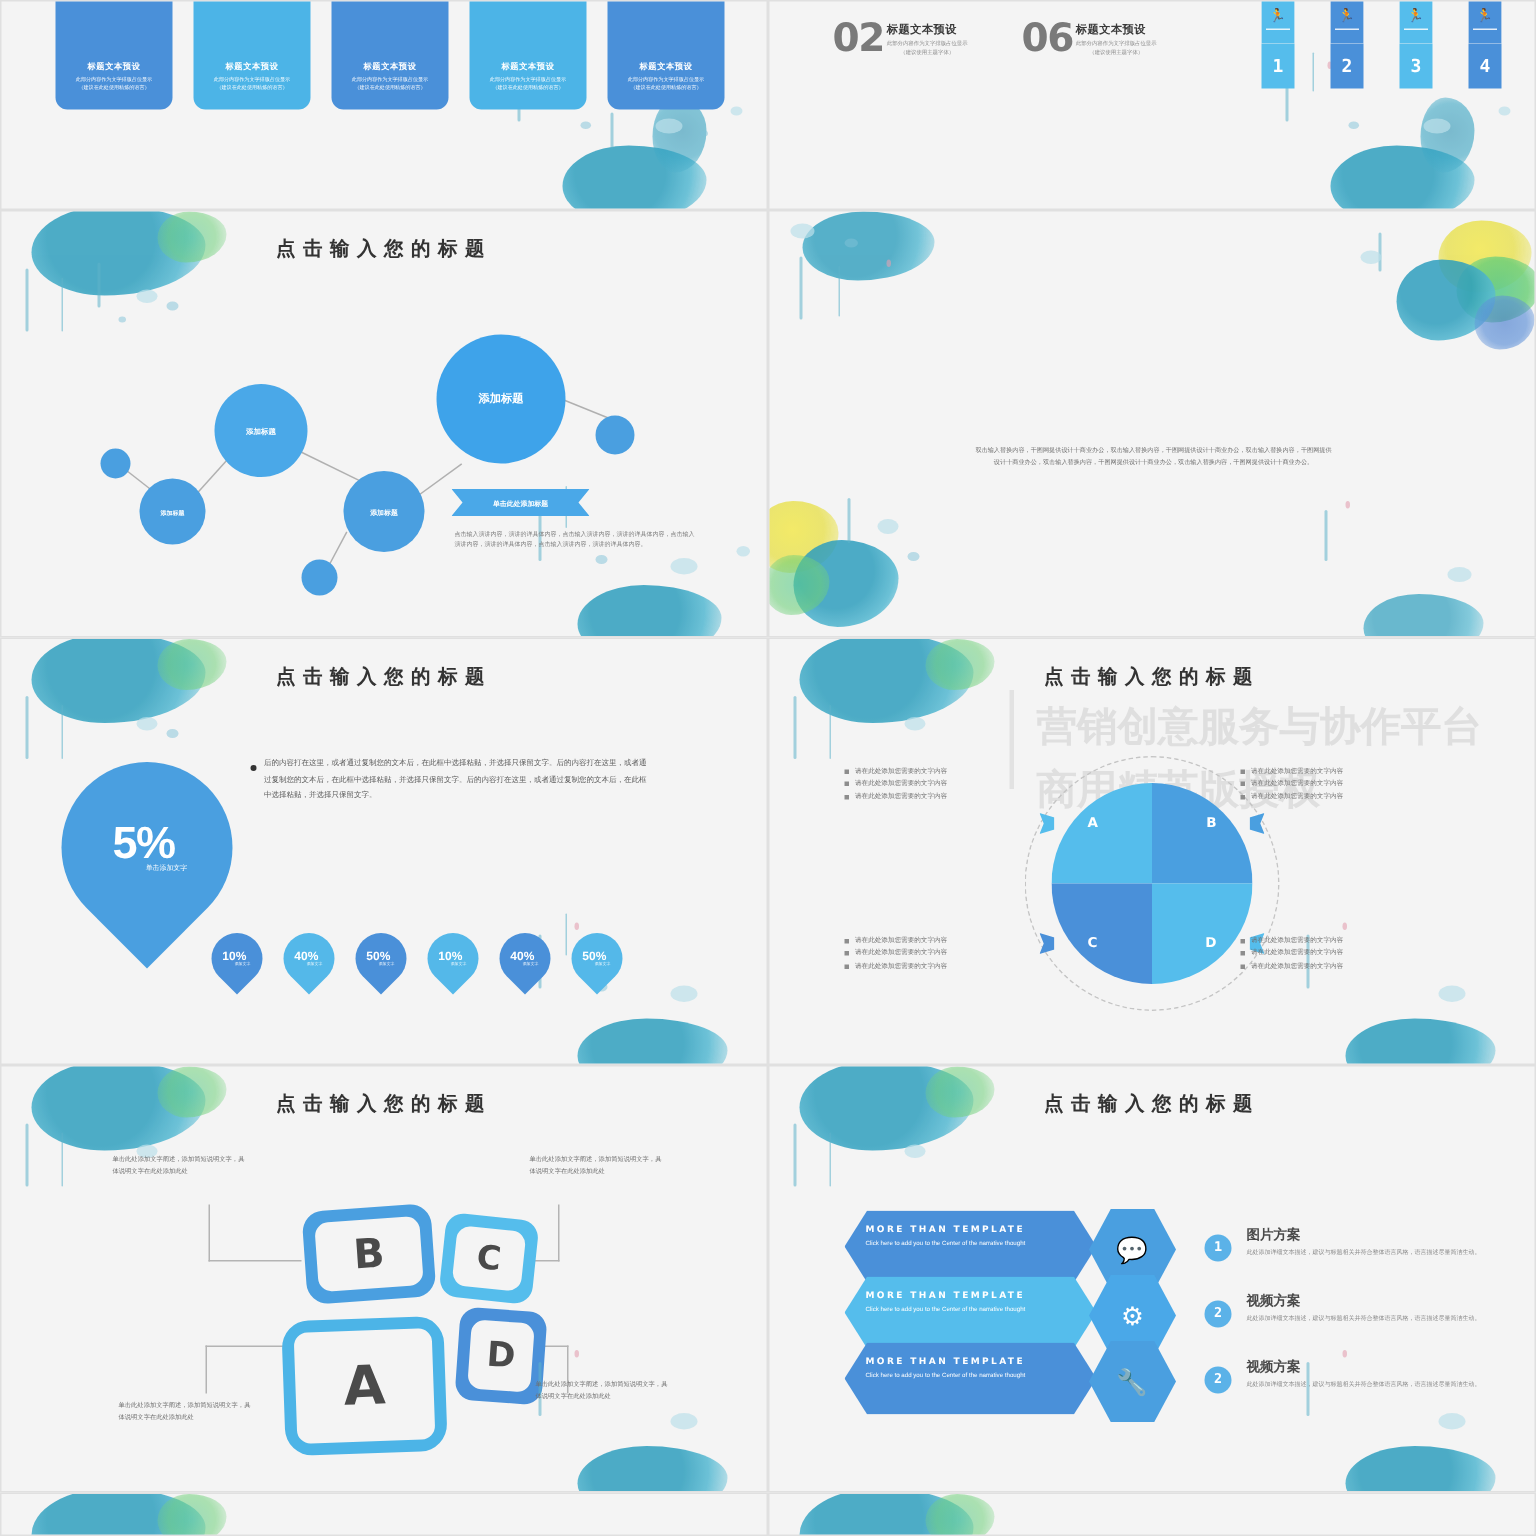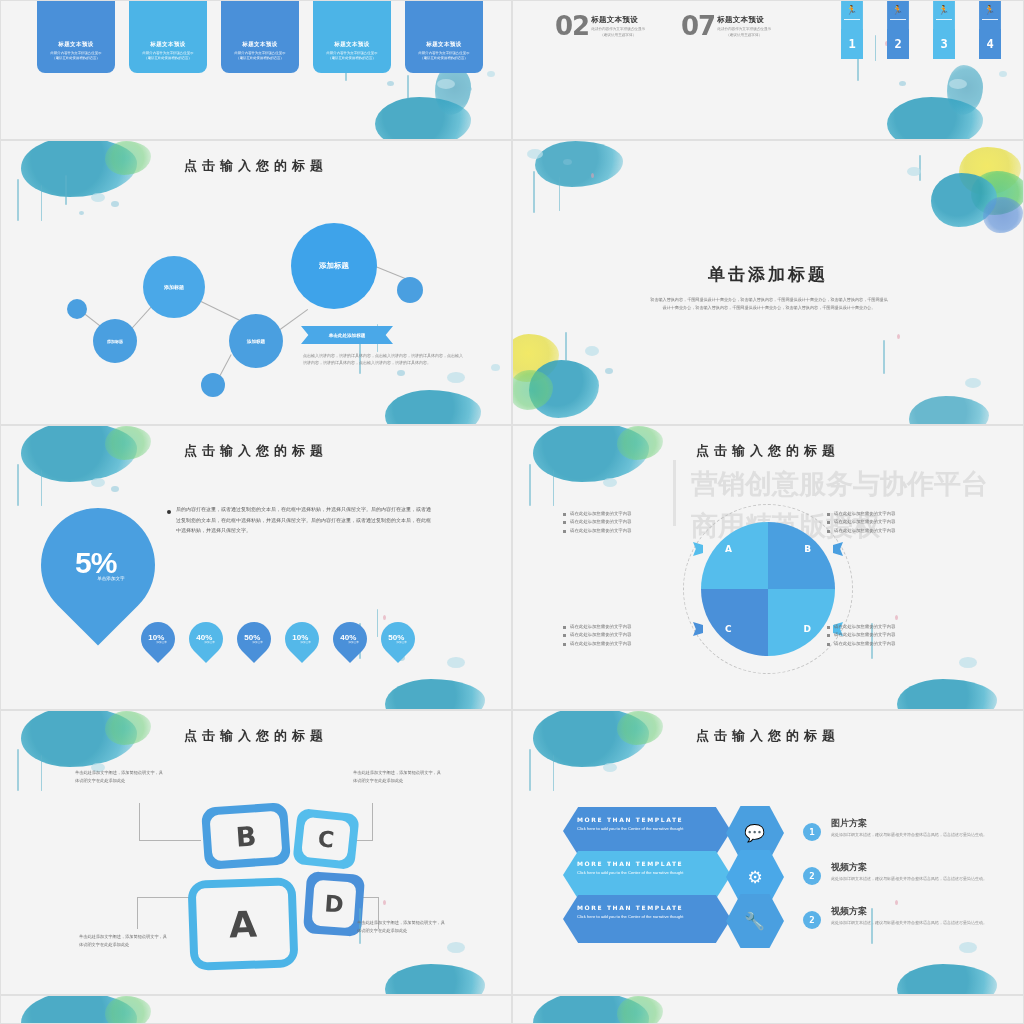--- a/index.html
+++ b/index.html
@@ -274,21 +274,21 @@
   <div class="slide">
     <div class="numblock" style="left:42px;top:14px;">
       <div class="big">02</div>
       <div class="txt">
         <div class="t1">标题文本预设</div>
         <div class="t2">此部分内容作为文字排版占位显示</div>
         <div class="t3">（建议使用主题字体）</div>
       </div>
     </div>
     <div class="numblock" style="left:168px;top:14px;">
-      <div class="big">07</div>
+      <div class="big">06</div>
       <div class="txt">
         <div class="t1">标题文本预设</div>
         <div class="t2">此部分内容作为文字排版占位显示</div>
         <div class="t3">（建议使用主题字体）</div>
       </div>
     </div>
 
     <div class="arrows">
       <div class="arrowcol">
         <div class="head" style="background:#55bdec"></div>
@@ -394,21 +394,20 @@
 
     <div class="splat" style="left:-10px;bottom:-20px;width:150px;height:120px;">
       <div class="blob yellow" style="left:0px;top:10px;width:56px;height:48px;"></div>
       <div class="blob teal" style="left:26px;top:36px;width:70px;height:58px;"></div>
       <div class="blob green" style="left:6px;top:46px;width:44px;height:40px;opacity:.6;"></div>
       <div class="drip" style="left:62px;top:8px;width:2px;height:30px;"></div>
       <div class="speck pale" style="left:82px;top:22px;width:14px;height:10px;"></div>
       <div class="speck" style="left:102px;top:44px;width:8px;height:6px;"></div>
     </div>
 
-    <div class="part-cn">单击添加标题</div>
     <div class="part-body">双击输入替换内容，千图网提供设计十商业办公，双击输入替换内容，千图网提供设计十商业办公，双击输入替换内容，千图网提供设计十商业办公，双击输入替换内容，千图网提供设计十商业办公，双击输入替换内容，千图网提供设计十商业办公。</div>
 
     <div class="br-splat">
       <div class="blob teal" style="left:110px;top:76px;width:80px;height:44px;opacity:.7;"></div>
       <div class="drip" style="left:84px;top:20px;width:2px;height:34px;"></div>
       <div class="speck pale" style="left:166px;top:58px;width:16px;height:10px;"></div>
       <div class="speck pink" style="left:98px;top:14px;width:3px;height:5px;"></div>
     </div>
   </div>
 

